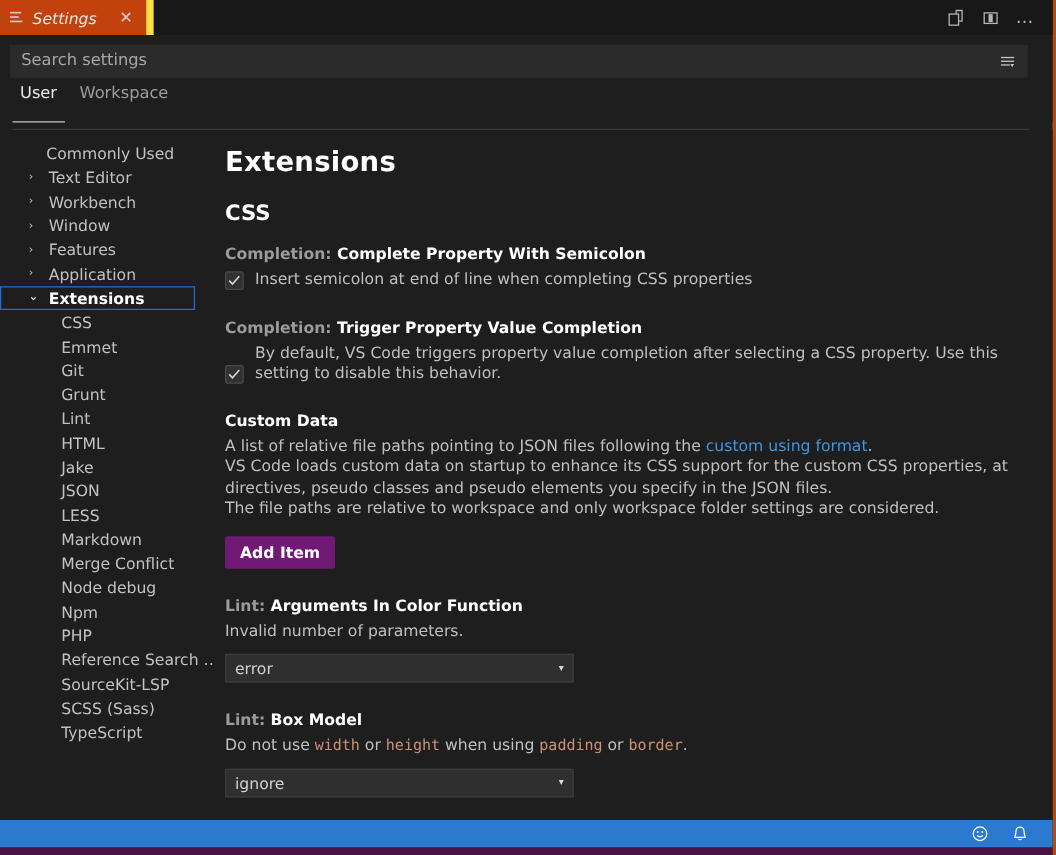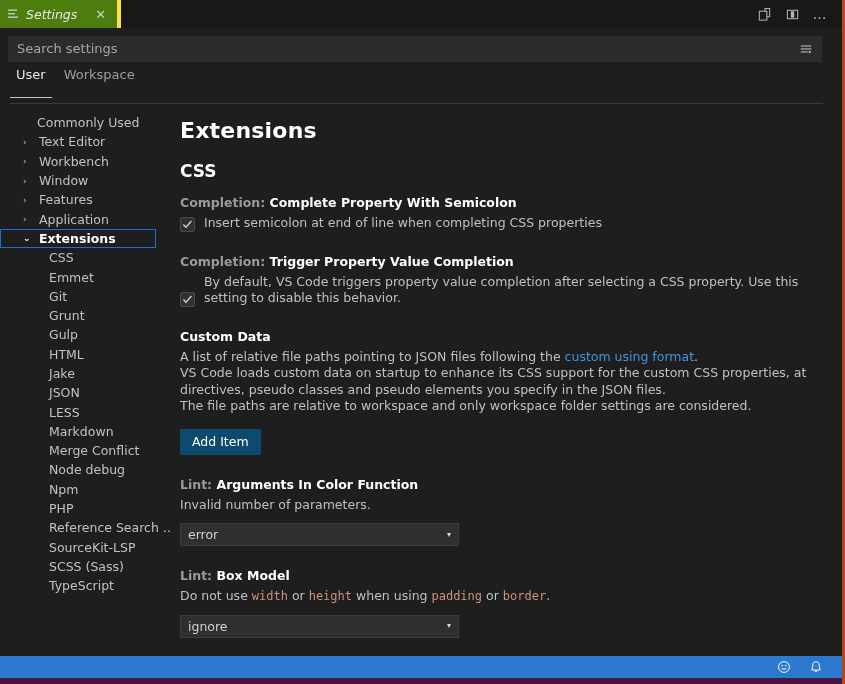--- a/index.html
+++ b/index.html
@@ -34,22 +34,22 @@
     display: flex;
     align-items: stretch;
     flex: 0 0 28px;
     position: relative;
   }
   .tab {
     display: flex;
     align-items: center;
     gap: 6px;
     padding: 0 9px 0 8px;
-    background: #4d7c0f;
-    border-right: 4px solid #fde047;
+    background: #c2410c;
+    border-right: 6px solid #fde047;
     min-width: 96px;
   }
   .tab-icon {
     width: 12px; height: 12px;
     display: block;
     flex: 0 0 12px;
   }
   .tab-label {
     font-style: italic;
     font-size: 12.5px;
@@ -246,28 +246,29 @@
 
   .lnk { color: #3f96e0; text-decoration: none; }
   .code {
     font-family: "DejaVu Sans Mono", "Liberation Mono", monospace;
     color: #ce9178;
     font-size: 12px;
   }
 
   .btn-primary {
     margin-top: 14px;
-    background: #0c4a6e;
+    background: #701a75;
     color: #ffffff;
     border: 0;
     padding: 5px 12px 6px 12px;
     font-size: 12.5px;
     font-family: inherit;
     border-radius: 2px;
     cursor: pointer;
+    font-weight: bold;
   }
 
   .selectwrap {
     margin-top: 10px;
     width: 279px;
     height: 23px;
     background: #2f2f2f;
     border: 1px solid #3c3c3c;
     display: flex;
     align-items: center;
@@ -398,21 +399,21 @@
         <div class="toc-row child">
           <span>Emmet</span>
         </div>
         <div class="toc-row child">
           <span>Git</span>
         </div>
         <div class="toc-row child">
           <span>Grunt</span>
         </div>
         <div class="toc-row child">
-          <span>Gulp</span>
+          <span>Lint</span>
         </div>
         <div class="toc-row child">
           <span>HTML</span>
         </div>
         <div class="toc-row child">
           <span>Jake</span>
         </div>
         <div class="toc-row child">
           <span>JSON</span>
         </div>

